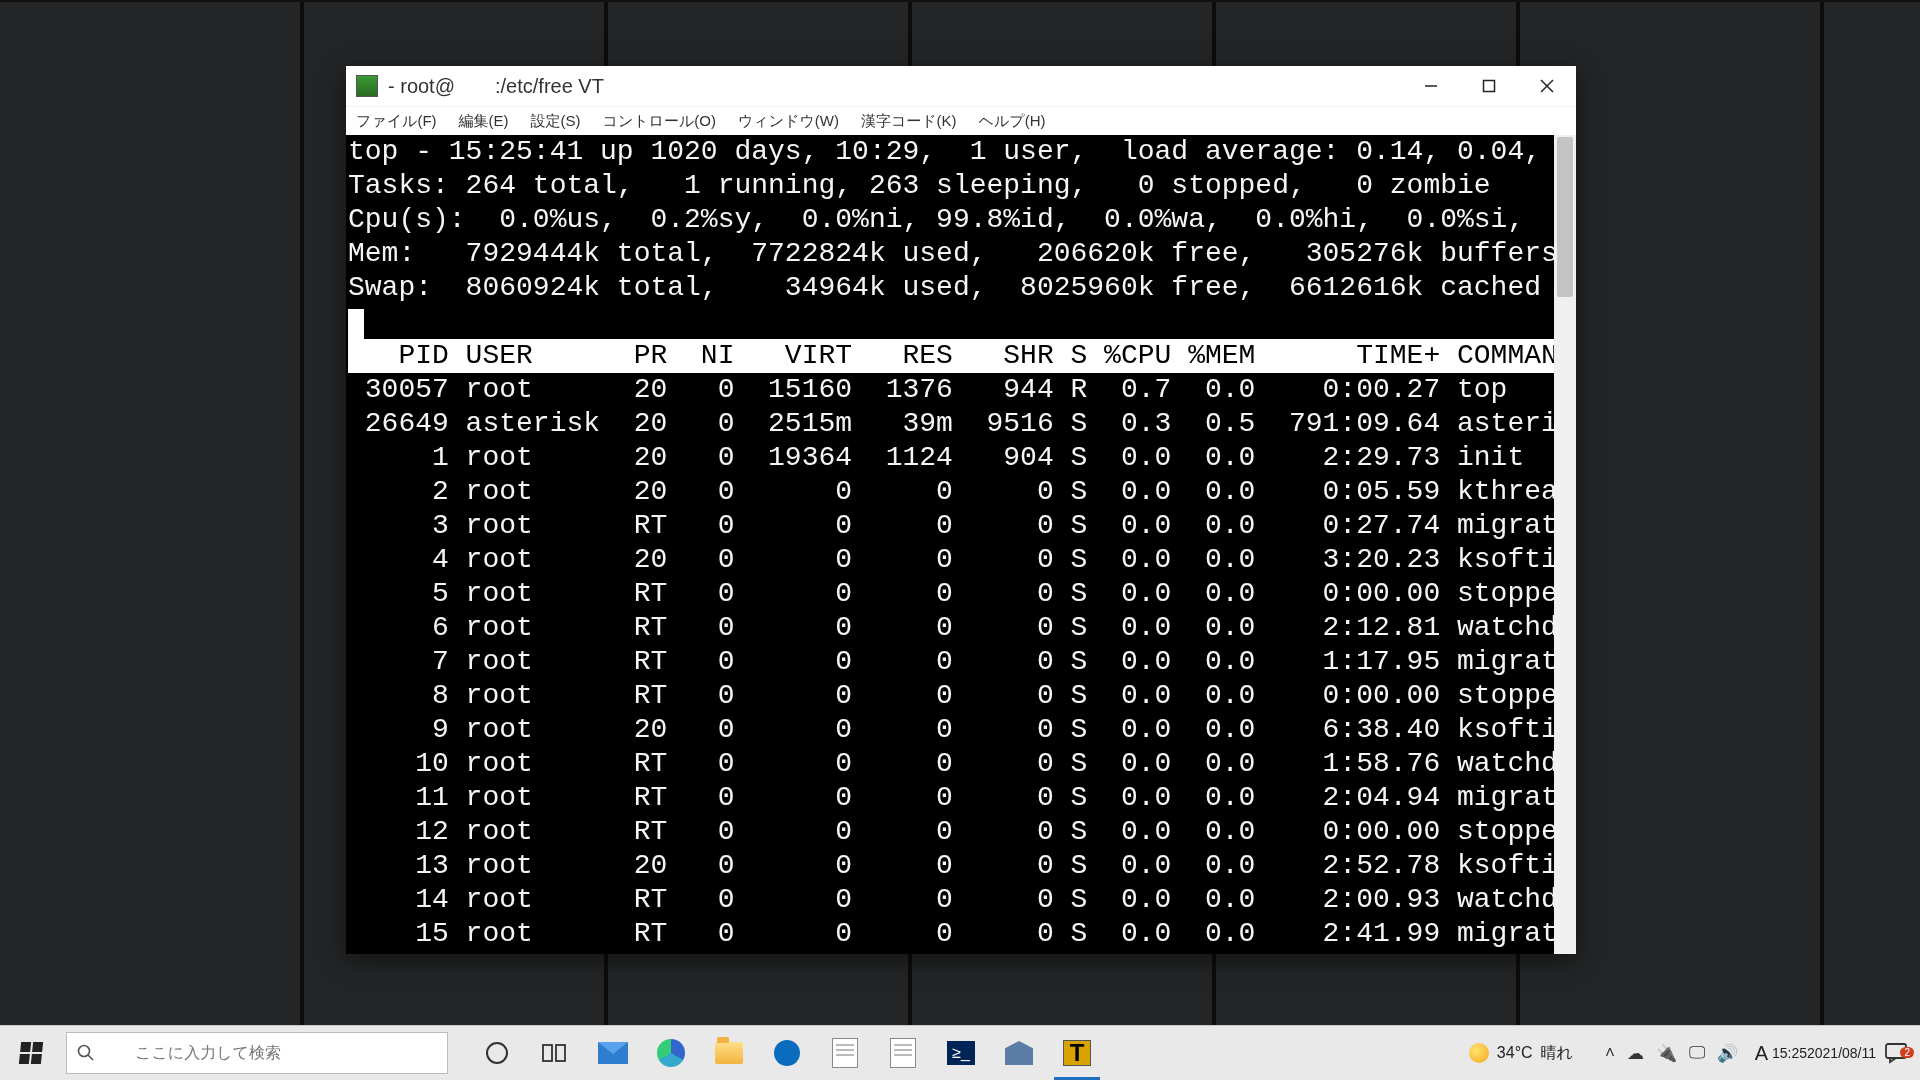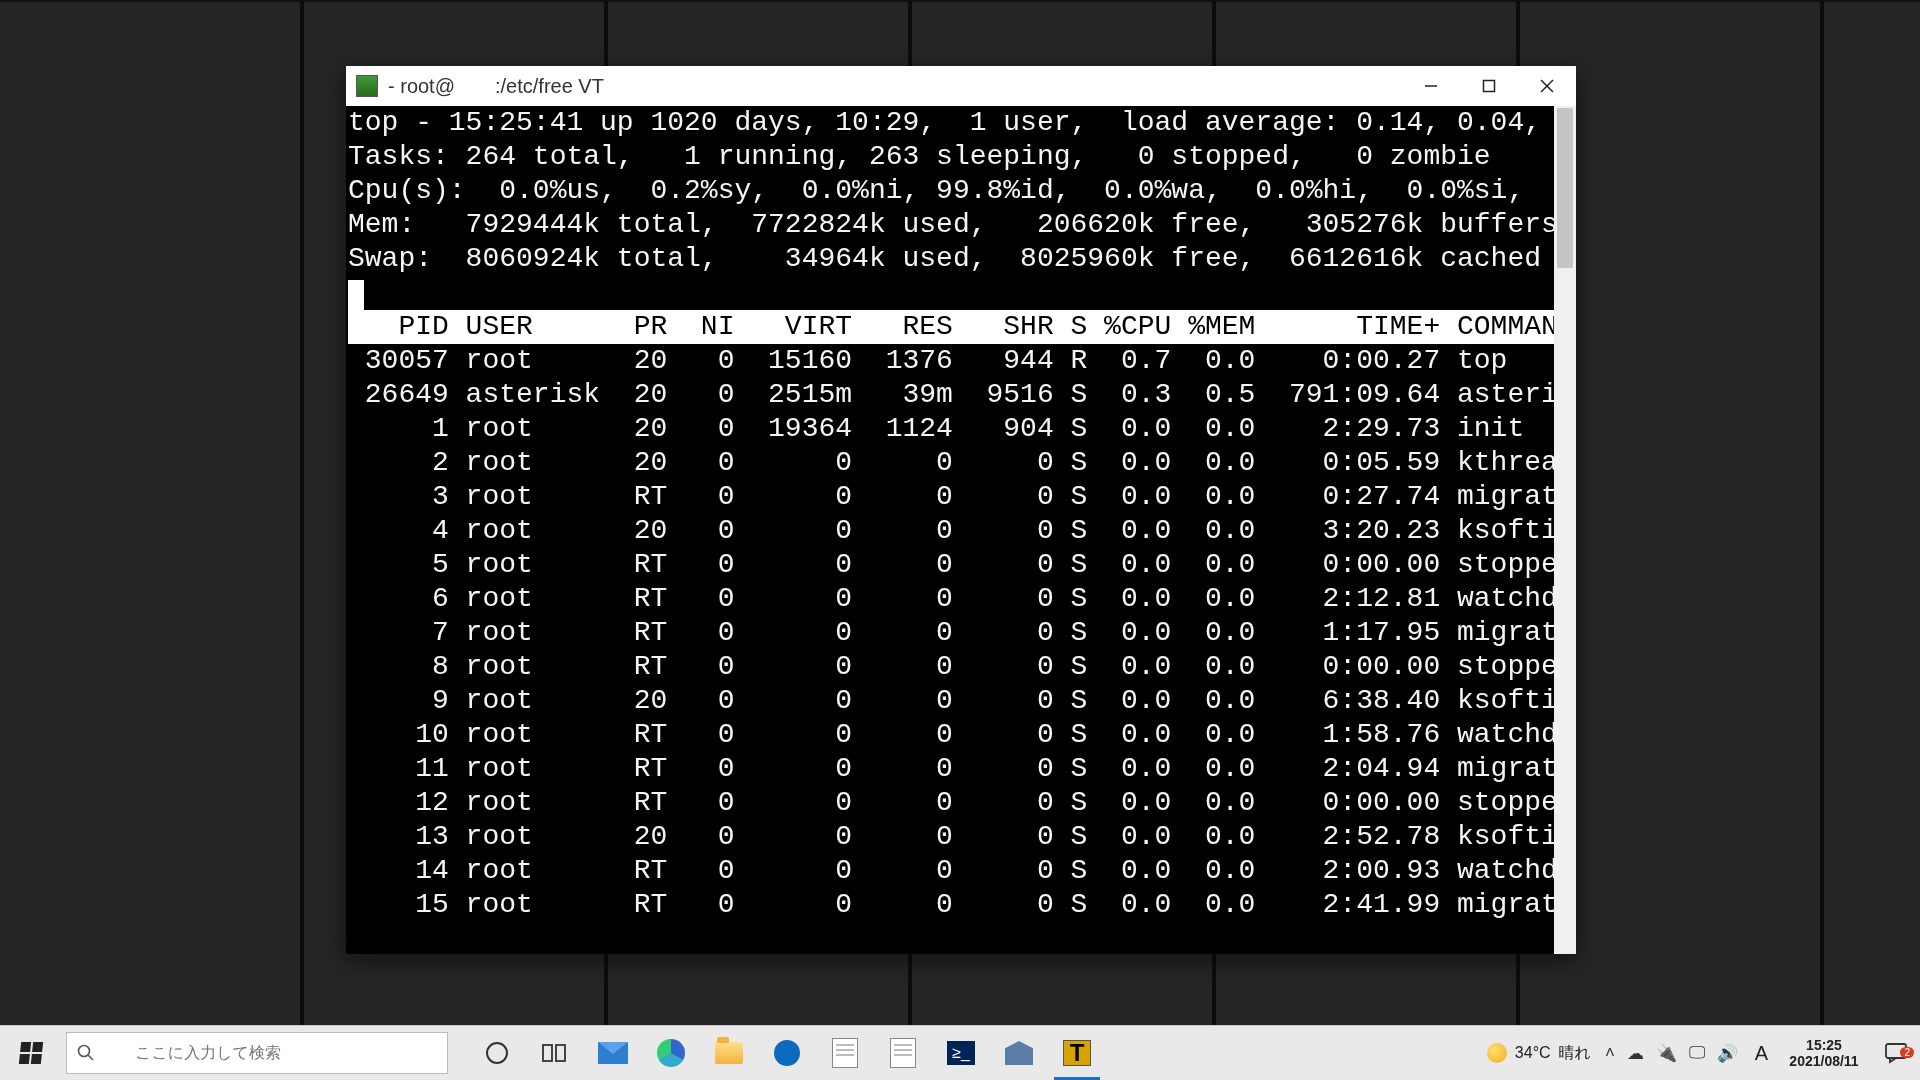--- a/index.html
+++ b/index.html
@@ -127,25 +127,25 @@
     display:flex; align-items:center;
     margin-left:4px;
     color:#777;
     gap:30px;
   }
   .searchbox .mag{margin:0 10px;font-size:18px;color:#555;}
   .tb-icons{display:flex;height:54px;margin-left:20px;}
   .tb-item{width:58px;display:flex;align-items:center;justify-content:center;font-size:24px;position:relative;}
   .tb-item.active::after{content:"";position:absolute;left:6px;right:6px;bottom:0;height:3px;background:#1e6fbf;}
   .tray{margin-left:auto;display:flex;align-items:center;height:54px;font-size:16px;color:#222;}
-  .weather{display:flex;align-items:center;gap:8px;margin-right:14px;}
+  .weather{display:flex;align-items:center;gap:8px;margin-right:32px;}
   .weather .sun{width:20px;height:20px;border-radius:50%;background:radial-gradient(circle at 35% 35%,#ffe36b,#f5a623);}
   .tray-icons{display:flex;align-items:center;gap:12px;font-size:17px;color:#333;margin-right:8px;}
   .ime{font-size:20px;font-family:Meiryo, sans-serif;margin:0 8px;}
-  .clock{display:flex;flex-direction:column;align-items:center;justify-content:center;font-size:14px;line-height:16px;width:96px;font-weight:bold;}
+  .clock{display:flex;flex-direction:row;align-items:center;justify-content:center;font-size:14px;line-height:16px;width:96px;}
   .notif{width:48px;display:flex;align-items:center;justify-content:center;font-size:22px;position:relative;}
   .notif .badge{position:absolute;right:6px;bottom:6px;background:#d04020;color:#fff;border-radius:8px;font-size:10px;padding:0 4px;}
   .folder-ico{width:28px;height:22px;background:linear-gradient(#ffe08a,#f3b23e);border-radius:2px;position:relative;}
   .folder-ico::before{content:"";position:absolute;top:-5px;left:2px;width:12px;height:6px;background:#f3b23e;border-radius:2px 2px 0 0;}
   .edge-ico{width:28px;height:28px;border-radius:50%;background:conic-gradient(#36c 0 120deg,#3ac 120deg 240deg,#3c7 240deg 360deg);}
   .mail-ico{width:30px;height:22px;background:#2f7dd1;position:relative;}
   .mail-ico::after{content:"";position:absolute;left:0;right:0;top:0;border-left:15px solid transparent;border-right:15px solid transparent;border-top:12px solid #5aa3ec;}
   .ps-ico{width:28px;height:24px;background:#012456;color:#fff;font-size:16px;display:flex;align-items:center;justify-content:center;}
   .tt-ico{width:26px;height:24px;background:#d8a300;color:#000;font-weight:bold;display:flex;align-items:center;justify-content:center;border:1px solid #555;}
   .dell-ico{width:26px;height:26px;border-radius:50%;background:#0a6bbf;}
@@ -175,20 +175,29 @@
           <rect x="1.5" y="1.5" width="11" height="11" fill="none" stroke="#222" stroke-width="1.5"></rect>
         </svg>
     </div>
     <div class="winbtn">
       <svg width="14" height="14">
           <line x1="1" y1="1" x2="13" y2="13" stroke="#222" stroke-width="1.5"></line>
           <line x1="13" y1="1" x2="1" y2="13" stroke="#222" stroke-width="1.5"></line>
         </svg>
     </div>
   </div>
+  <div class="menubar">
+    <span class="menuitem">ファイル(F)</span>
+    <span class="menuitem">編集(E)</span>
+    <span class="menuitem">設定(S)</span>
+    <span class="menuitem">コントロール(O)</span>
+    <span class="menuitem">ウィンドウ(W)</span>
+    <span class="menuitem">漢字コード(K)</span>
+    <span class="menuitem">ヘルプ(H)</span>
+  </div>
   <div class="term-wrap">
     <div class="terminal" id="terminal"><div>top - 15:25:41 up 1020 days, 10:29,  1 user,  load average: 0.14, 0.04, 0.01</div><div>Tasks: 264 total,   1 running, 263 sleeping,   0 stopped,   0 zombie</div><div>Cpu(s):  0.0%us,  0.2%sy,  0.0%ni, 99.8%id,  0.0%wa,  0.0%hi,  0.0%si,  0.0%st</div><div>Mem:   7929444k total,  7722824k used,   206620k free,   305276k buffers</div><div>Swap:  8060924k total,    34964k used,  8025960k free,  6612616k cached</div><div><span class="cursor-block"></span></div><div class="hdr-row">   PID USER      PR  NI   VIRT   RES   SHR S %CPU %MEM      TIME+ COMMAND                                           </div><div> 30057 root      20   0  15160  1376   944 R  0.7  0.0    0:00.27 top</div><div> 26649 asterisk  20   0  2515m   39m  9516 S  0.3  0.5  791:09.64 asterisk</div><div>     1 root      20   0  19364  1124   904 S  0.0  0.0    2:29.73 init</div><div>     2 root      20   0      0     0     0 S  0.0  0.0    0:05.59 kthreadd</div><div>     3 root      RT   0      0     0     0 S  0.0  0.0    0:27.74 migration/0</div><div>     4 root      20   0      0     0     0 S  0.0  0.0    3:20.23 ksoftirqd/0</div><div>     5 root      RT   0      0     0     0 S  0.0  0.0    0:00.00 stopper/0</div><div>     6 root      RT   0      0     0     0 S  0.0  0.0    2:12.81 watchdog/0</div><div>     7 root      RT   0      0     0     0 S  0.0  0.0    1:17.95 migration/1</div><div>     8 root      RT   0      0     0     0 S  0.0  0.0    0:00.00 stopper/1</div><div>     9 root      20   0      0     0     0 S  0.0  0.0    6:38.40 ksoftirqd/1</div><div>    10 root      RT   0      0     0     0 S  0.0  0.0    1:58.76 watchdog/1</div><div>    11 root      RT   0      0     0     0 S  0.0  0.0    2:04.94 migration/2</div><div>    12 root      RT   0      0     0     0 S  0.0  0.0    0:00.00 stopper/2</div><div>    13 root      20   0      0     0     0 S  0.0  0.0    2:52.78 ksoftirqd/2</div><div>    14 root      RT   0      0     0     0 S  0.0  0.0    2:00.93 watchdog/2</div><div>    15 root      RT   0      0     0     0 S  0.0  0.0    2:41.99 migration/3</div></div>
     <div class="scrollbar">
         <div class="thumb"></div>
       </div>
   </div>
 </div>
 
 <div class="taskbar">
   <div class="start-btn">

